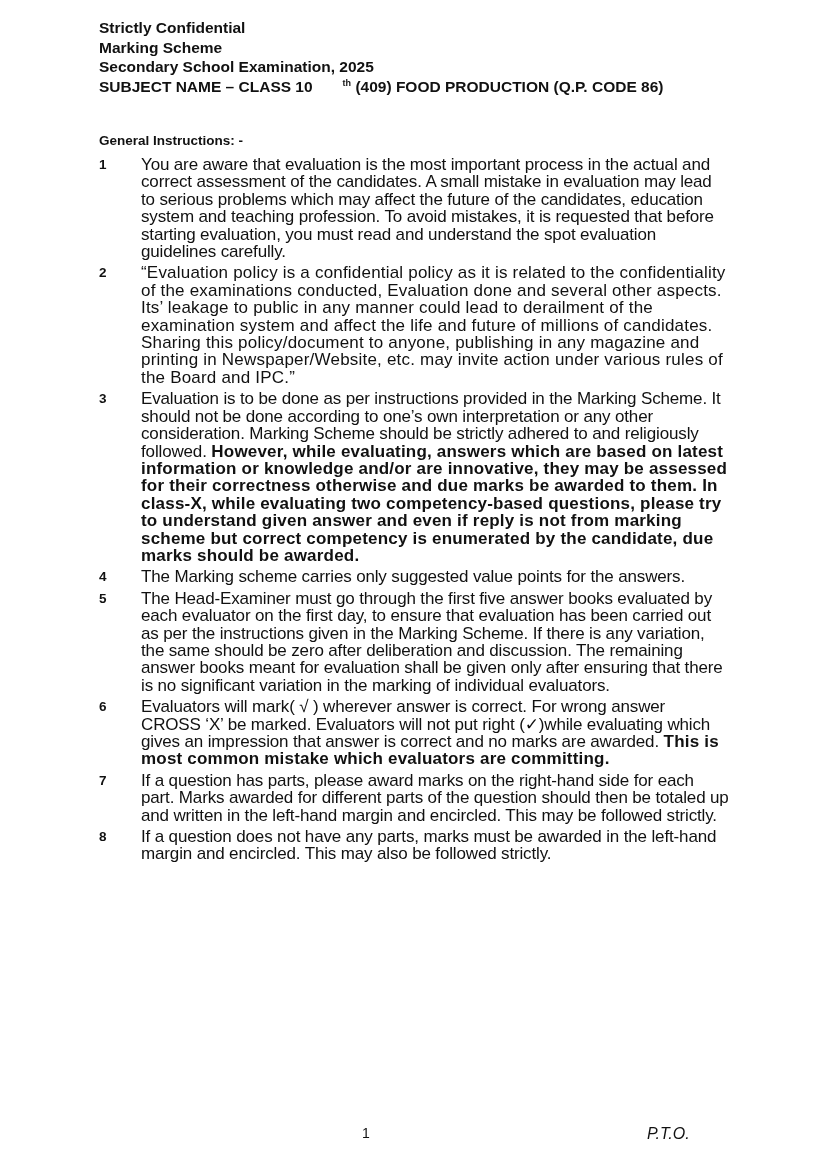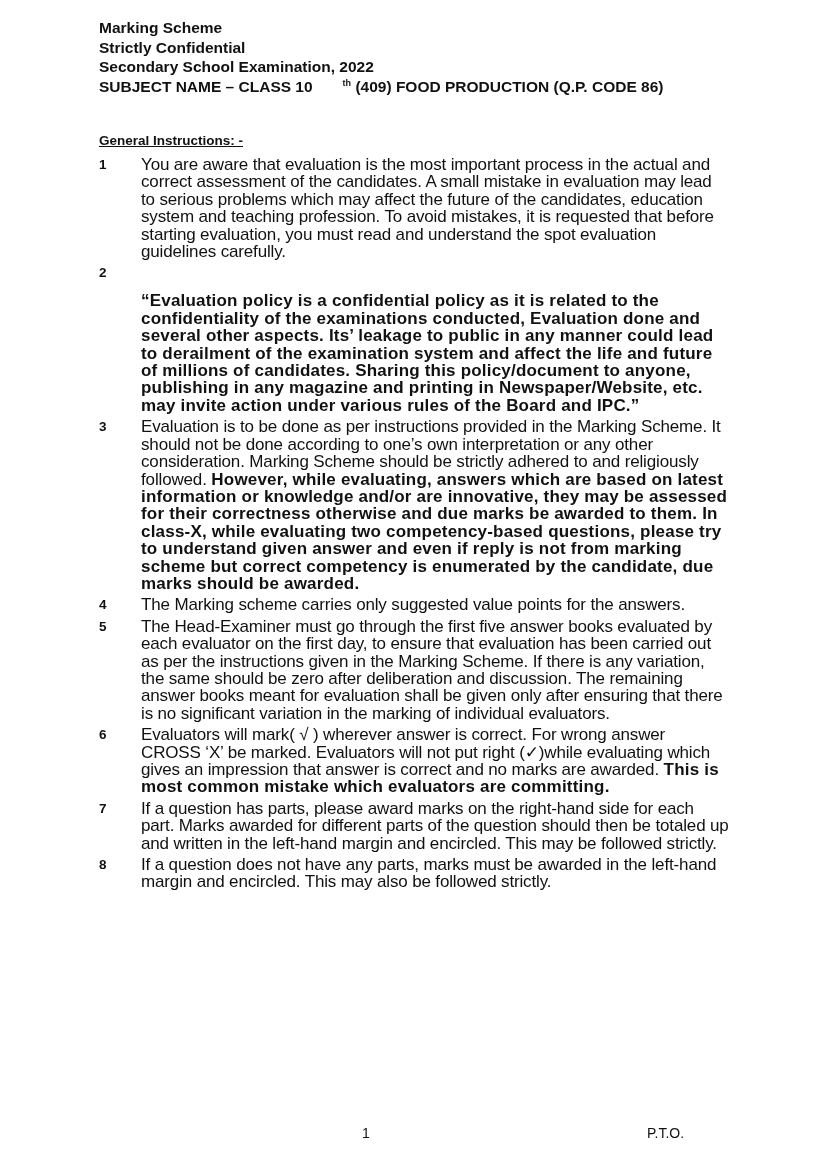--- a/index.html
+++ b/index.html
@@ -32,21 +32,20 @@
       vertical-align: 6px;
       line-height: 0;
       padding-left: 30px;
     }
     .section-title {
       position: absolute;
       left: 99px;
       top: 132px;
       font-weight: bold;
       font-size: 13.5px;
-      text-decoration: underline;
       line-height: 17px;
     }
     .instructions {
       position: absolute;
       left: 99px;
       top: 156px;
       width: 630px;
       margin: 0;
       padding: 0;
       list-style: none;
@@ -67,44 +66,44 @@
       font-size: 17px;
       line-height: 17.4px;
       letter-spacing: -0.15px;
     }
     .instr-text b {
       font-weight: bold;
       letter-spacing: 0.2px;
       margin-top: 44px;
     }
     .instr-text.all-bold {
-      font-weight: bold;
+      font-weight: normal;
       letter-spacing: 0.2px;
-      margin-top: 28px;
     }
     .footer-page {
       position: absolute;
       left: 362px;
       top: 1125px;
       font-size: 14px;
     }
     .footer-pto {
       position: absolute;
       left: 647px;
       top: 1125px;
-      font-size: 14px;
+      font-size: 16px;
+      font-style: italic;
     }
   </style>
 </head>
 <body>
 
 <div class="header">
+  <div class="header-line">Strictly Confidential</div>
   <div class="header-line">Marking Scheme</div>
-  <div class="header-line">Strictly Confidential</div>
-  <div class="header-line">Secondary School Examination, 2022</div>
+  <div class="header-line">Secondary School Examination, 2025</div>
   <div class="header-line"><span>SUBJECT NAME – CLASS 10</span><sup>th</sup><span> (409) FOOD PRODUCTION (Q.P. CODE 86)</span></div>
 </div>
 
 <div class="section-title">General Instructions: -</div>
 
 <ol class="instructions">
   <li class="instr">
     <span class="instr-num">1</span>
     <span class="instr-text">You are aware that evaluation is the most important process in the actual and correct assessment of the candidates. A small mistake in evaluation may lead to serious problems which may affect the future of the candidates, education system and teaching profession. To avoid mistakes, it is requested that before starting evaluation, you must read and understand the spot evaluation guidelines carefully.</span>
   </li>

